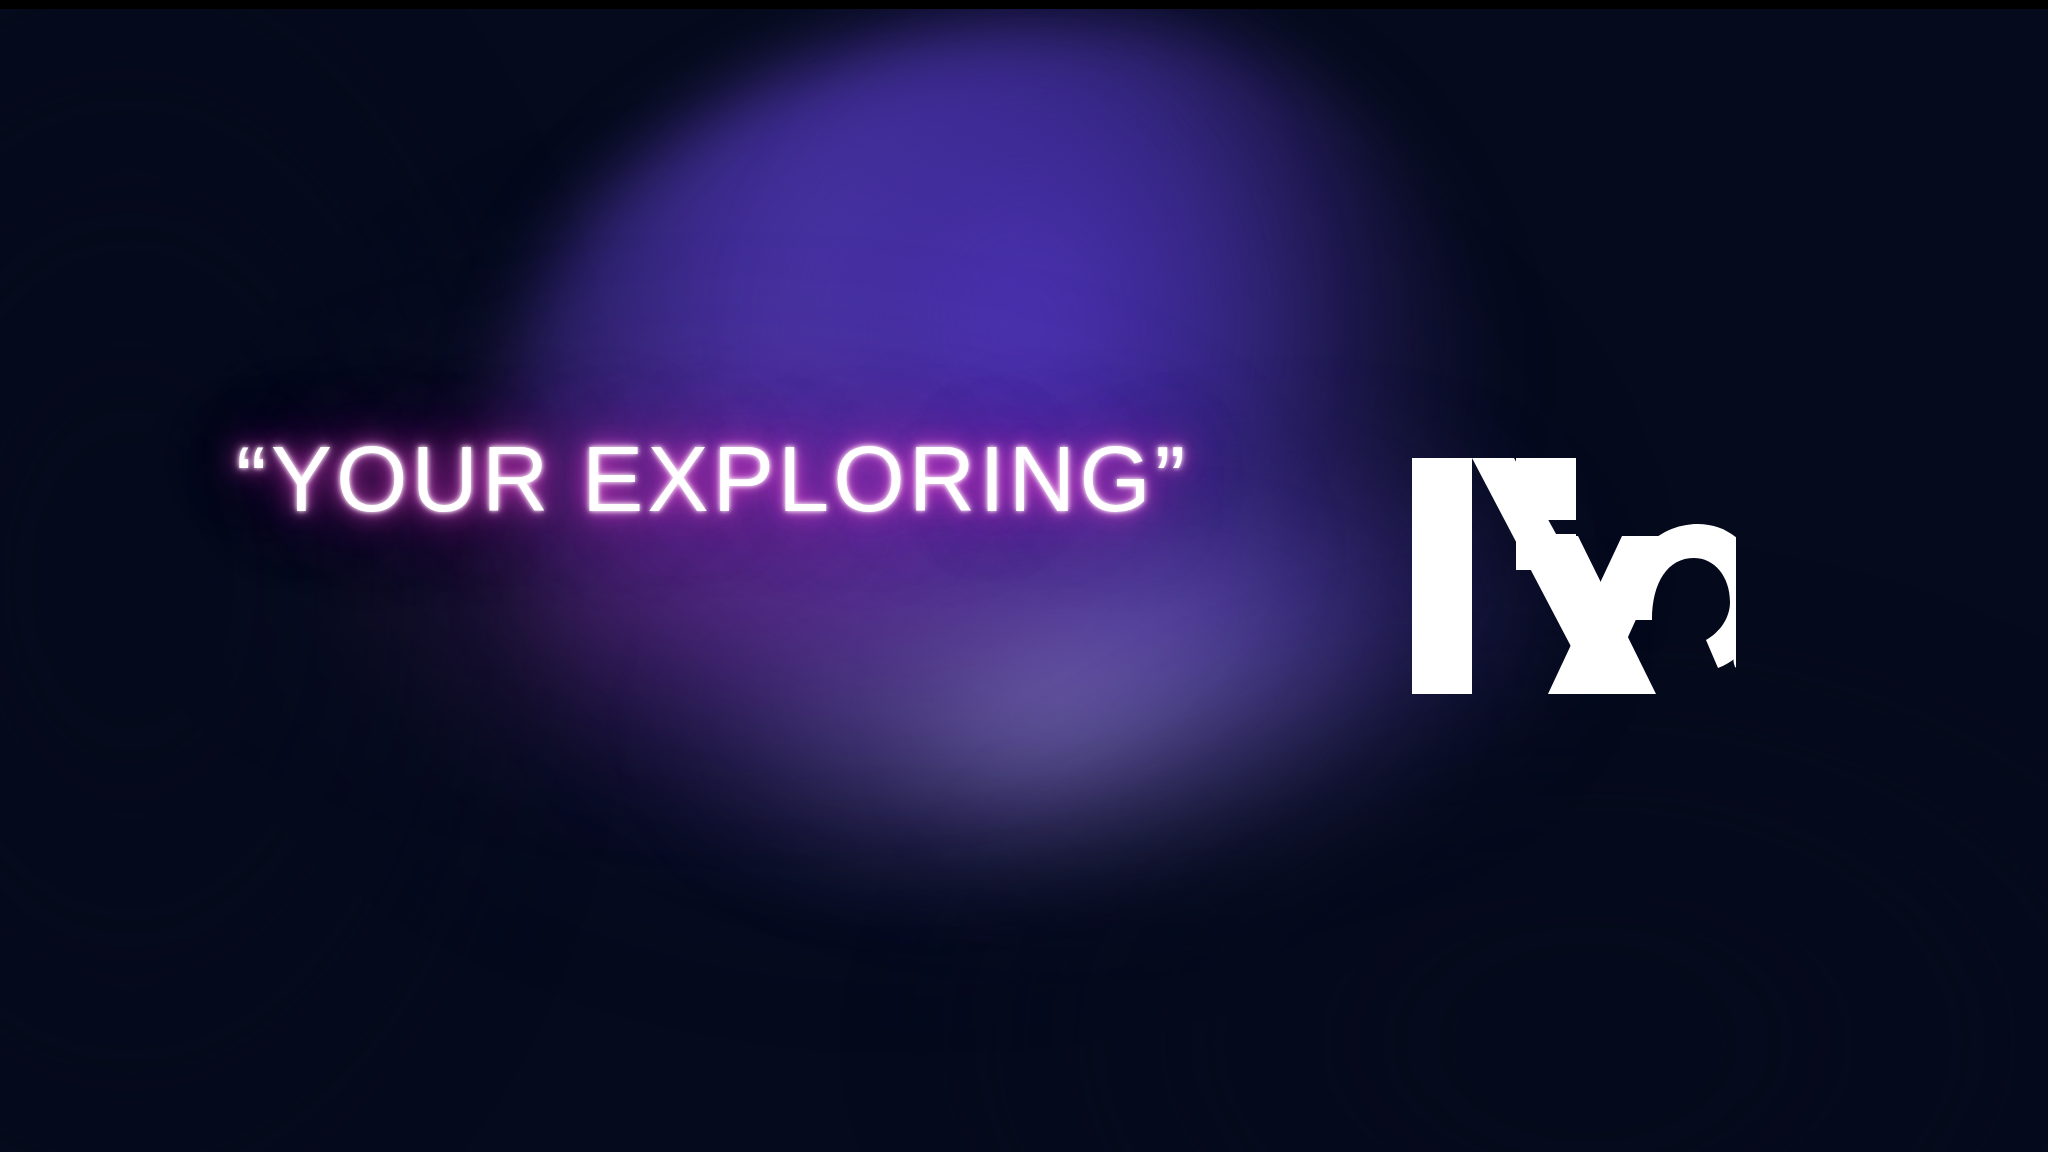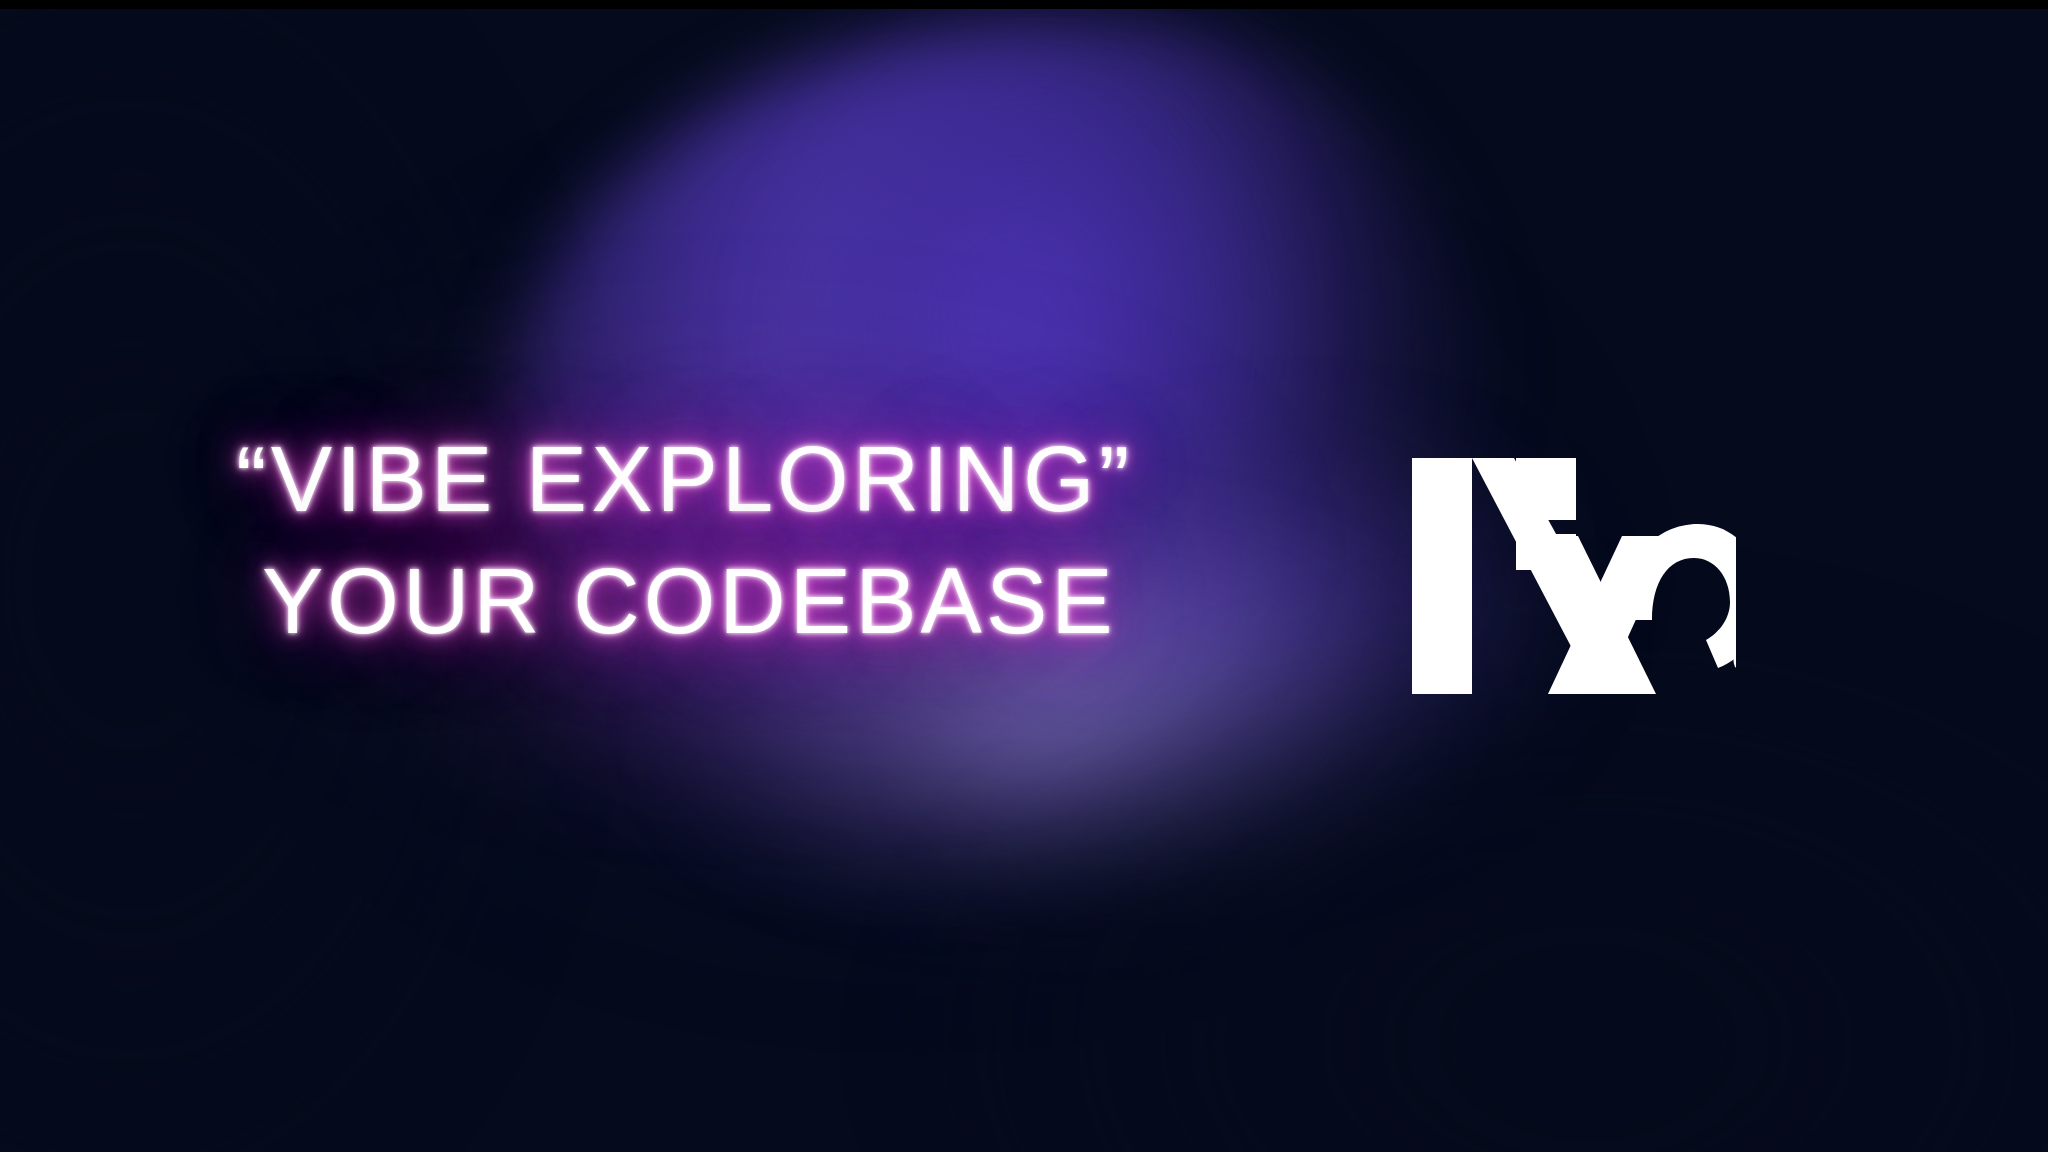--- a/index.html
+++ b/index.html
@@ -220,22 +220,21 @@
     <div class="blob-main"></div>
     <div class="blob-upper"></div>
     <div class="blob-tail"></div>
     <div class="blob-light"></div>
     <div class="blob-magenta"></div>
     <div class="vignette-left"></div>
     <div class="vignette-br"></div>
   </div>
 
   <div class="headline">
-    <div class="headline-line line-1">“VIBE EXPLORING”</div>
-    <div class="headline-line line-2">YOUR CODEBASE</div>
+    <div class="headline-line line-1">“YOUR EXPLORING”</div>
   </div>
 
   <div class="logo">
     <svg viewBox="0 0 330 248" xmlns="http://www.w3.org/2000/svg" aria-label="Nx">
       <g fill="#ffffff">
 
         <path d="M6 6 H66 V242 H6 Z"></path>
 
         <path d="M66 6 H108 L170 118 V204 Z"></path>
 

